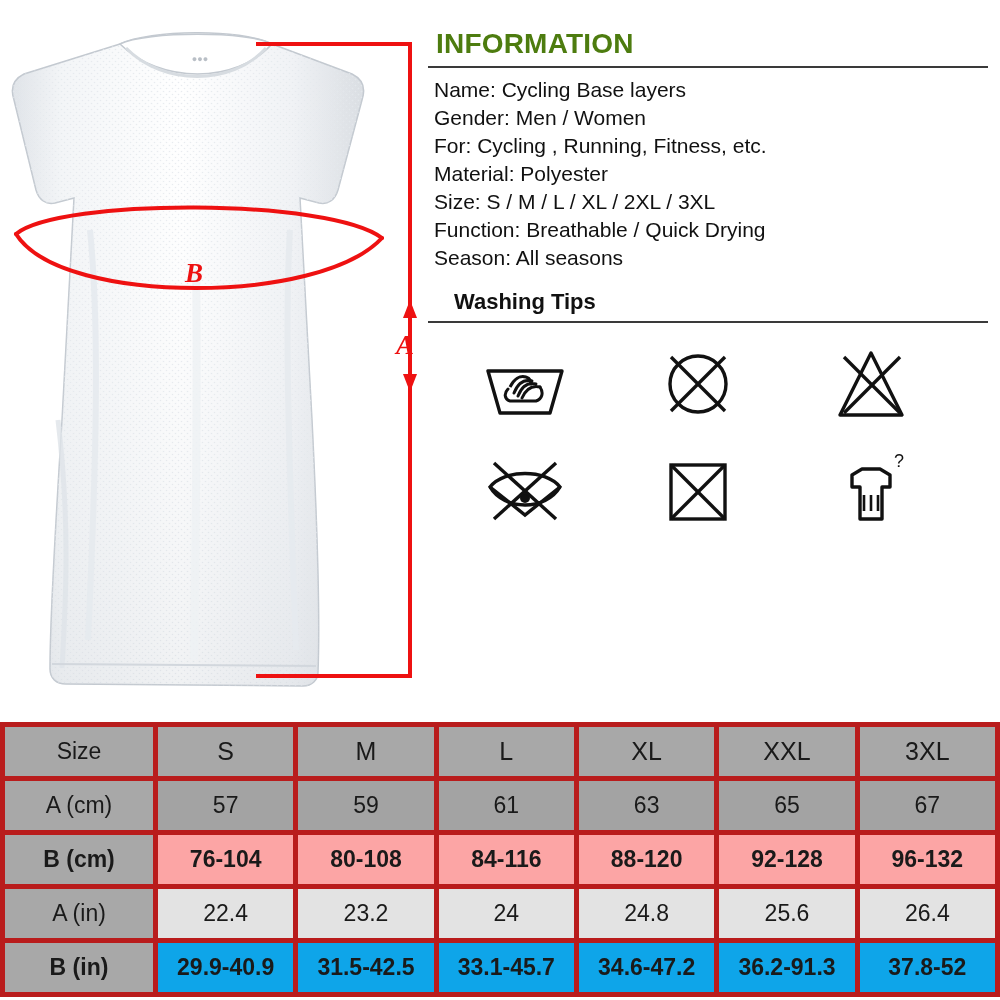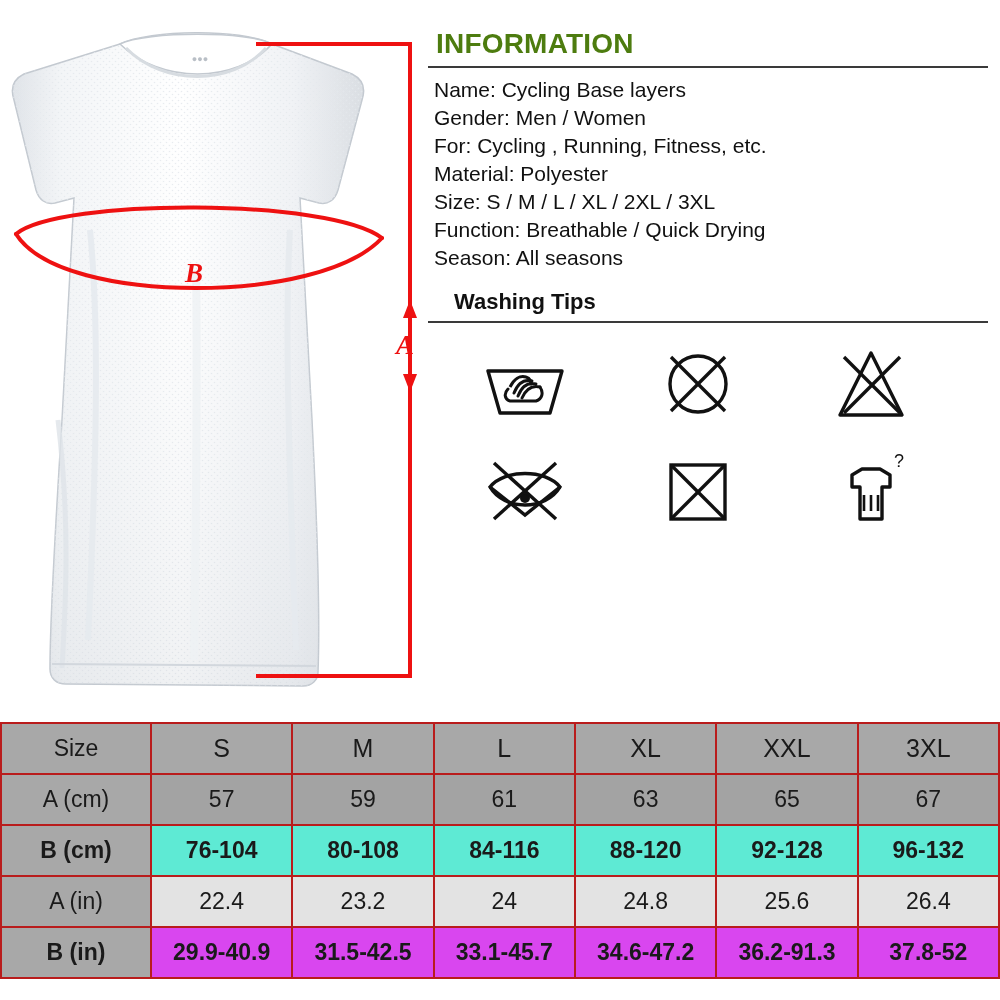--- a/index.html
+++ b/index.html
@@ -105,36 +105,36 @@
     border-collapse: collapse;
     table-layout: fixed;
   }
   .table td, .table th {
     text-align: center;
     font-size: 23px;
     color: #1a1a1a;
     height: 49px;
     padding: 0;
     font-weight: normal;
-    border: 2px solid #b91c1c;
+    border: 5px solid #b91c1c;
   }
   .table .hdr-cell {
     background: #a8a8a8;
     font-size: 25px;
   }
   .table .row-label {
     background: #a8a8a8;
     font-size: 23px;
     width: 148px;
   }
   .table .row-label.bold { font-weight: bold; }
   .row-a1 td.val { background: #a3a3a3; }
-  .row-b1 td.val { background: #5eead4; font-weight: bold; }
+  .row-b1 td.val { background: #fca5a5; font-weight: bold; }
   .row-a2 td.val { background: #e3e3e3; text-align: center; }
-  .row-b2 td.val { background: #d946ef; font-weight: bold; }
+  .row-b2 td.val { background: #0ea5e9; font-weight: bold; }
   .row-b1 td.val, .row-b2 td.val { font-size: 23px; }
 </style>
 </head>
 <body>
 
 <div class="page">
 
   <div class="top">
 
     <div class="garment-area">

